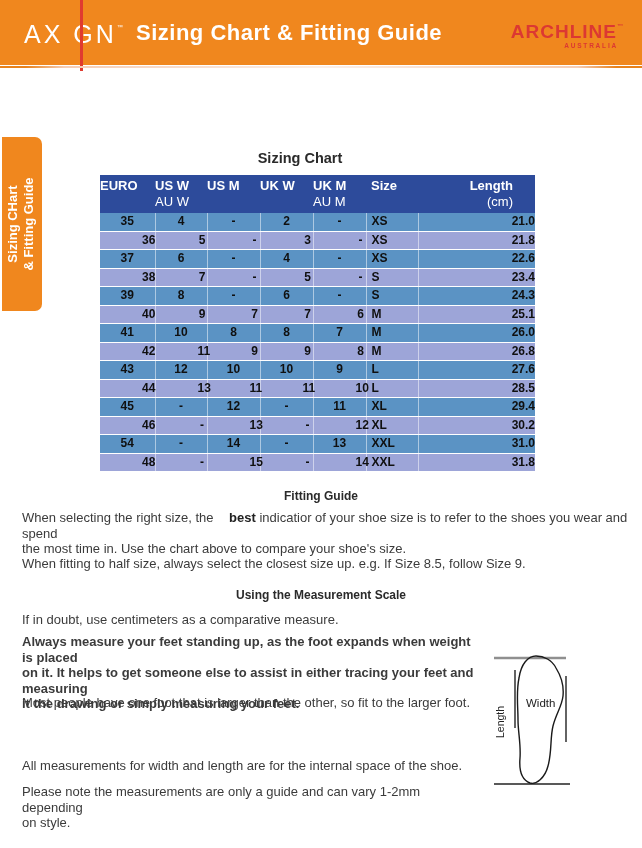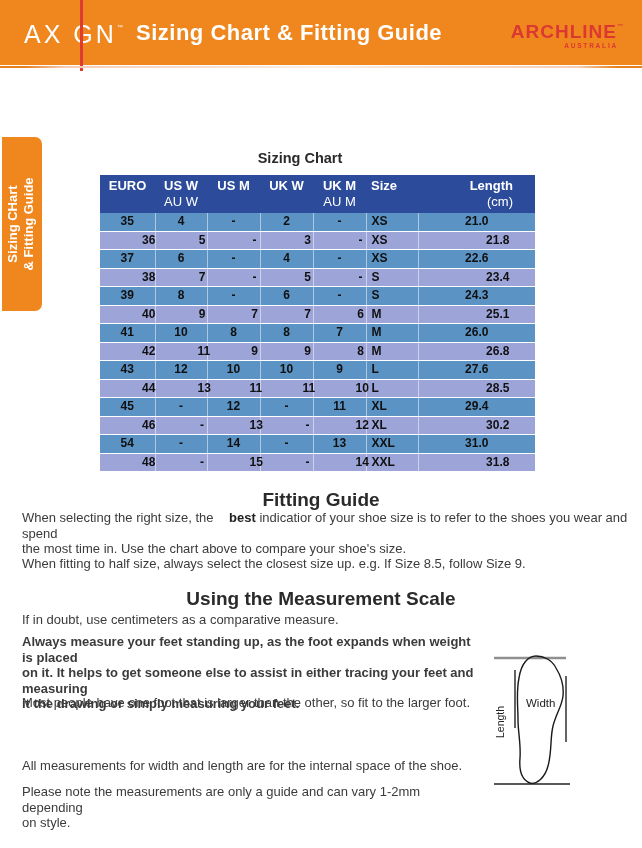--- a/index.html
+++ b/index.html
@@ -58,40 +58,40 @@
   .foot-note{
     position:absolute;top:156px;left:412px;width:123px;
     font-weight:700;font-size:12px;color:#1c1c1c;white-space:nowrap;margin-top:32px;
   }
   table.sizing{
     position:absolute;top:175px;left:100px;width:435px;
     border-collapse:collapse;table-layout:fixed;
   }
   table.sizing th{
     background:#2D4B9B;color:#fff;font-weight:700;font-size:13px;line-height:16px;
-    padding:3px 0;vertical-align:top;text-align:center;
+    padding:3px 0;vertical-align:top;text-align:left;
   }
   table.sizing th .l2{font-weight:400;}
   table.sizing td{
     height:17.5px;font-size:12px;font-weight:700;color:#101010;text-align:center;
     border-bottom:1px solid #ffffff;border-right:1px solid rgba(255,255,255,.5);
     padding:0;line-height:17.5px;
   }
   table.sizing td:last-child{border-right:none;}
   tr.row-blue td{background:#5B93C4;}
   tr.row-peri td{background:#9DA5D8;padding-left:42px;}
   col.c1{width:55px;}col.c2{width:52px;}col.c3{width:53px;}
   col.c4{width:53px;}col.c5{width:53px;}col.c6{width:52px;}col.c7{width:117px;}
   table.sizing th:nth-child(6),table.sizing td:nth-child(6){text-align:left;padding-left:5px;}
   table.sizing th:nth-child(7){text-align:right;padding-right:22px;}
-  table.sizing td:nth-child(7){}
+  table.sizing td:nth-child(7){text-align:right;}
   
   .h2{
     position:absolute;left:16px;width:610px;text-align:center;
-    font-weight:700;font-size:19px;color:#2a2a2a;
+    font-weight:700;font-size:12px;color:#2a2a2a;
   }
   .para{position:absolute;left:22px;font-size:13px;line-height:15.5px;color:#3b3b3b;}
   .para b{color:#222;margin-left:12px;}
   
   .foot-diagram{position:absolute;left:486px;top:648px;width:160px;height:150px;}
 </style>
 </head>
 <body>
 
 <div class="header">

